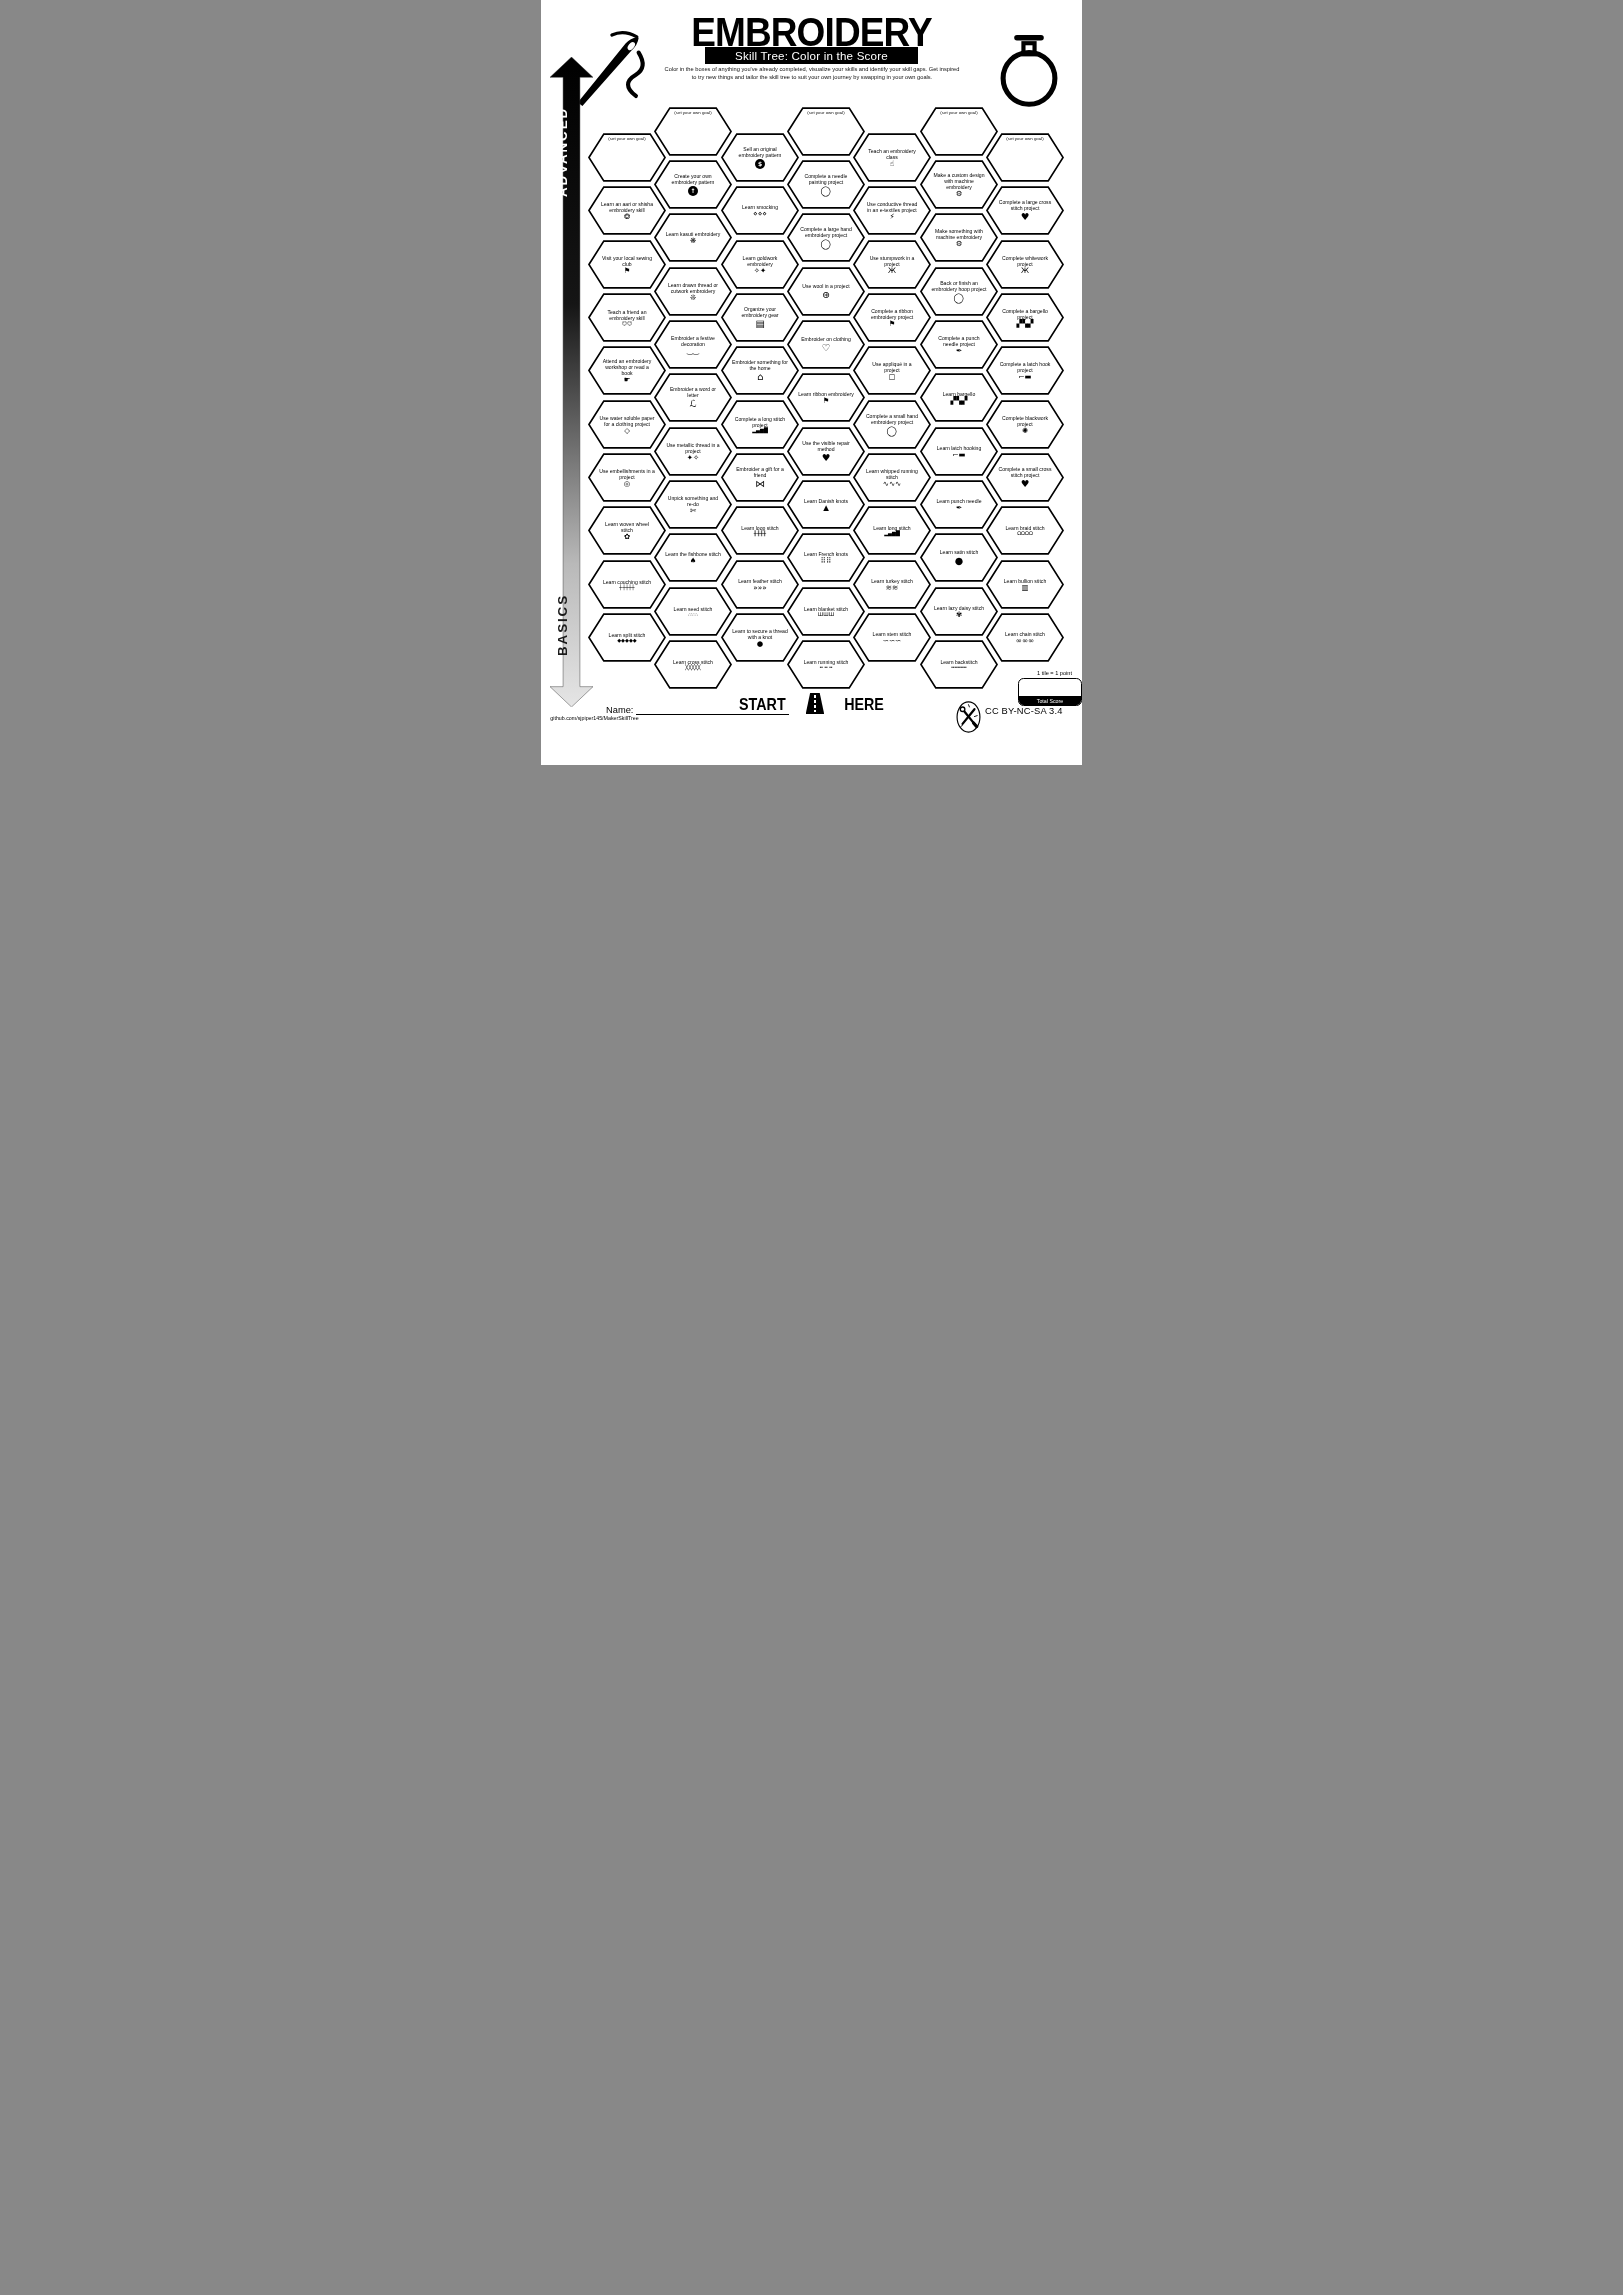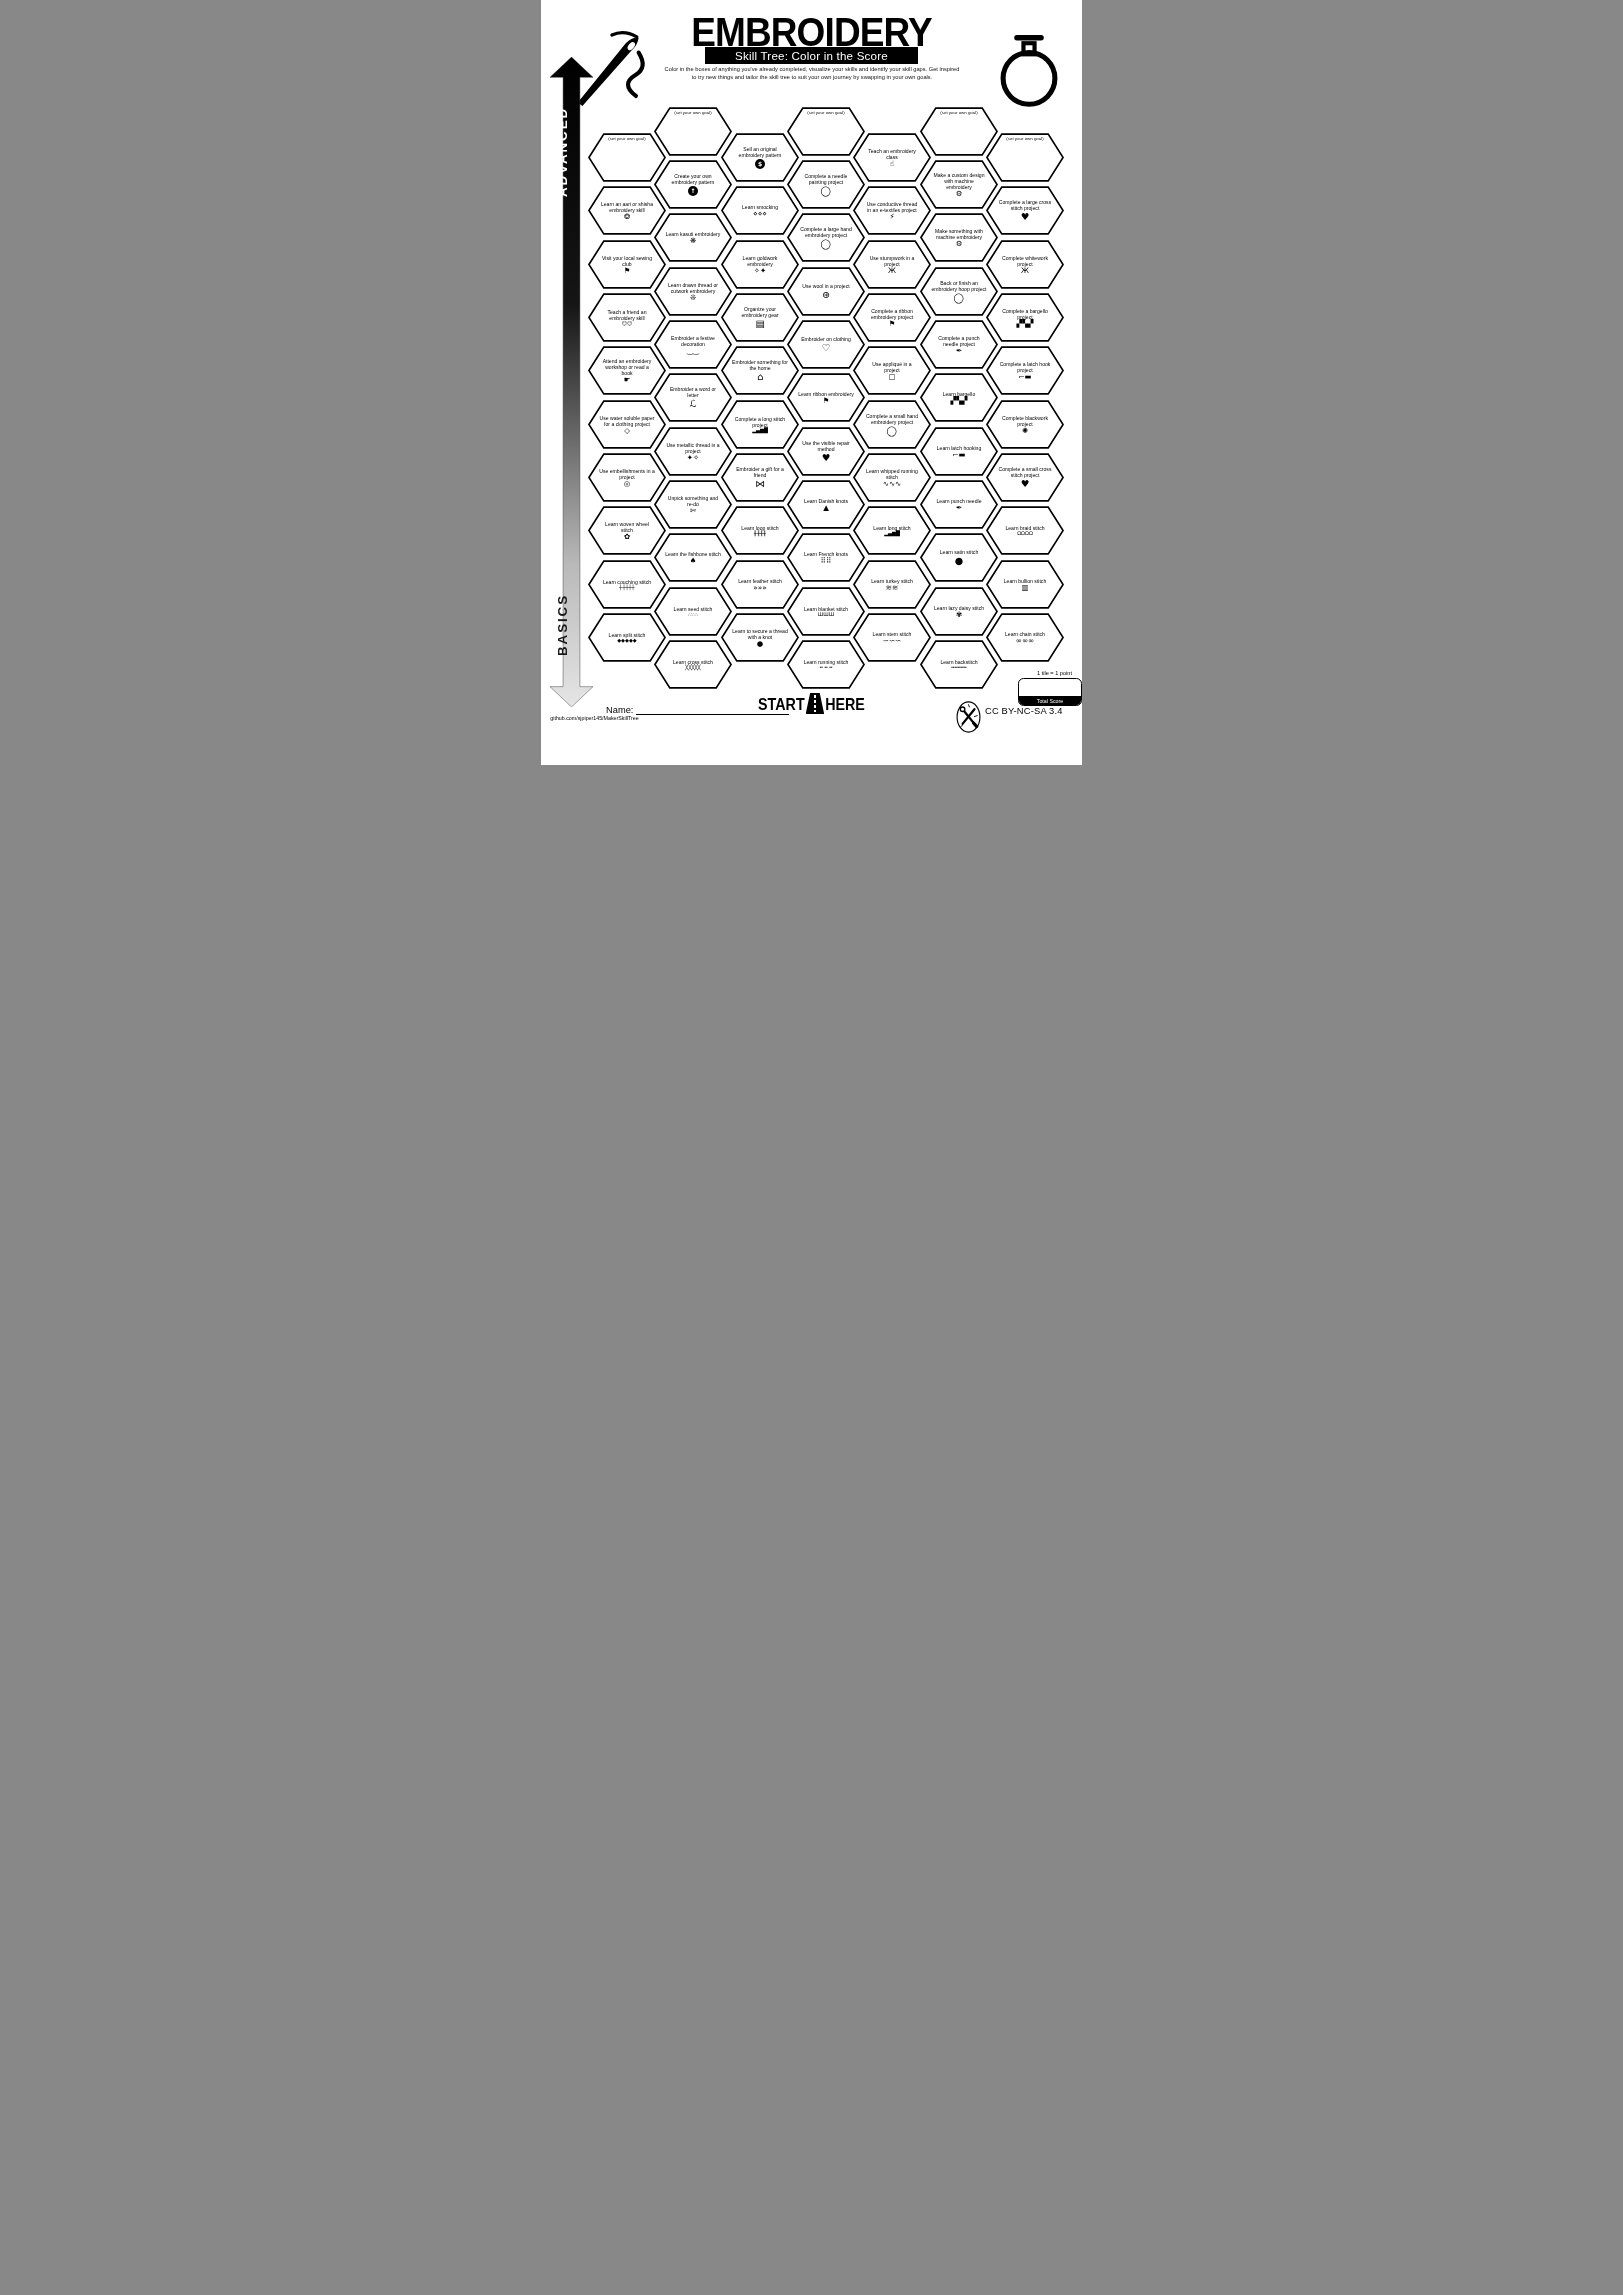--- a/index.html
+++ b/index.html
@@ -31,21 +31,21 @@
   .hex-label{font-size:5.1px;line-height:1.18;text-align:center;}
   .hex.goal .hex-inner{justify-content:flex-start;padding-top:3.2px;}
   .hex.goal .hex-label{font-size:4.4px;color:#111;}
   .hex-icon{font-size:7.4px;line-height:1;font-family:"DejaVu Sans",sans-serif;}
   .hex-icon.big{font-size:9.7px;}
   .hex-icon.small{font-size:5.1px;letter-spacing:0;}
   .hex-icon.badge{width:10.2px;height:10.2px;border-radius:50%;background:#000;color:#fff;
                   display:flex;align-items:center;justify-content:center;font-size:6px;font-weight:700;}
   
   .start-row{position:absolute;left:0;right:0;top:693px;display:flex;align-items:center;
-             justify-content:center;gap:1px;}
+             justify-content:center;gap:20px;}
   .start-word{font-size:14.3px;font-weight:900;transform:scaleY(1.15);letter-spacing:0;}
   .road{width:18.5px;height:21px;background:#000;clip-path:polygon(24% 0,76% 0,100% 100%,0 100%);position:relative;}
   .road-line{position:absolute;left:50%;top:1.9px;bottom:1.9px;width:1.4px;margin-left:-0.7px;
              background:repeating-linear-gradient(to bottom,#fff 0 2.8px,transparent 2.8px 5.1px);}
   .name-row{position:absolute;left:65px;top:705px;font-size:9.3px;}
   .name-line{display:inline-block;width:153px;border-bottom:0.9px solid #000;height:9.3px;vertical-align:bottom;margin-left:2.8px;}
   .url{position:absolute;left:9.3px;top:715px;font-size:5.3px;}
   .scoring-note{position:absolute;left:463px;top:670px;width:68px;text-align:right;font-size:5.6px;}
   .score-box{position:absolute;left:477px;top:678px;width:62px;height:26px;border:1.2px solid #000;
              border-radius:5.6px;background:#fff;overflow:hidden;}

